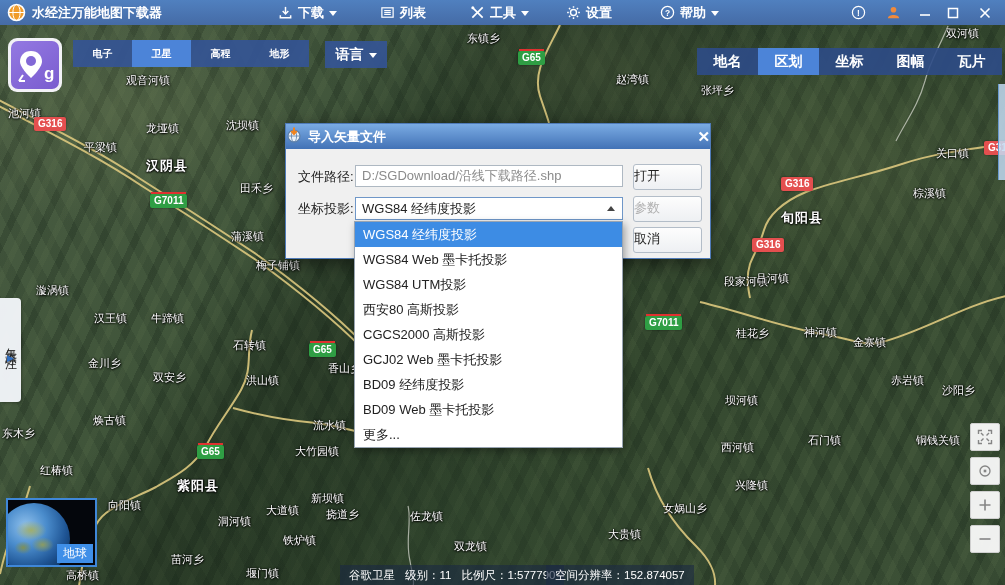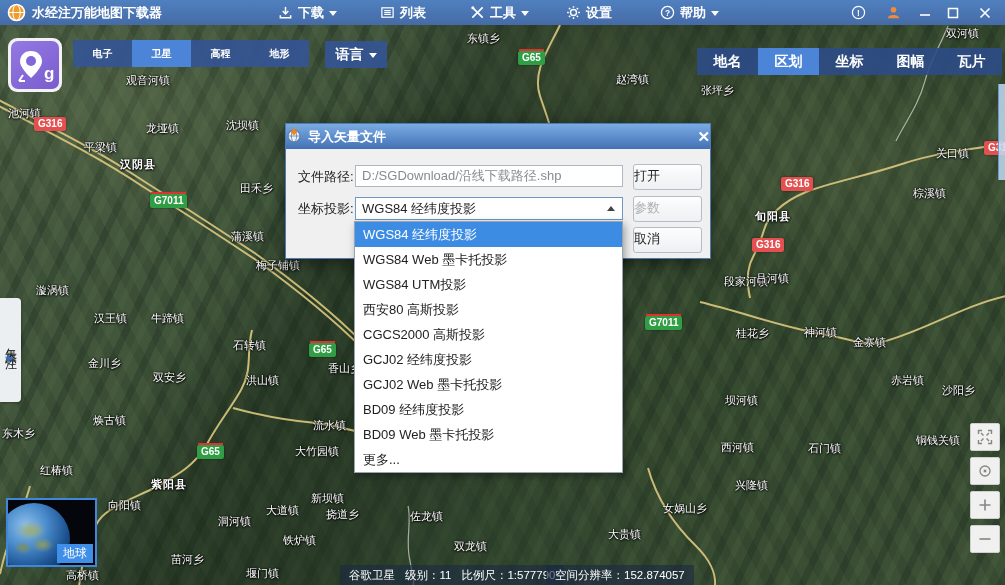--- a/index.html
+++ b/index.html
@@ -27,21 +27,21 @@
       radial-gradient(ellipse 300px 170px at 60% 8%, rgba(120,132,88,.18), transparent 60%),
       radial-gradient(ellipse 380px 230px at 45% 92%, rgba(45,66,44,.45), transparent 66%),
       linear-gradient(125deg, transparent 28%, rgba(16,28,18,.38) 37%, rgba(16,28,18,.34) 50%, transparent 60%),
       repeating-linear-gradient(115deg, rgba(22,36,24,.25) 0 7px, rgba(0,0,0,0) 7px 15px, rgba(95,115,78,.16) 15px 21px, rgba(0,0,0,0) 21px 30px),
       repeating-linear-gradient(62deg, rgba(18,32,22,.14) 0 11px, rgba(0,0,0,0) 11px 25px),
       linear-gradient(135deg,#4a5d43 0%,#3f5439 35%,#35492f 62%,#3d5137 100%);}
   .roads{position:absolute;left:0;top:-25px;width:1005px;height:585px;pointer-events:none;}
   .labels{position:absolute;left:0;top:-25px;width:1005px;height:585px;}
   .mlabel{position:absolute;font-size:11px;color:#fff;white-space:nowrap;
           text-shadow:0 1px 2px rgba(0,0,0,.95),0 0 2px rgba(0,0,0,.85),1px 0 2px rgba(0,0,0,.8);}
-  .mlabel.county{font-size:11px;font-weight:bold;letter-spacing:1px;}
+  .mlabel.county{font-size:13px;font-weight:bold;letter-spacing:1px;margin-left:26px;}
   .rbadge{position:absolute;font-size:10px;font-weight:bold;color:#fff;line-height:12px;
           padding:1px 4px;border-radius:2px;white-space:nowrap;}
   .rbadge.red{background:#e44f4f;box-shadow:0 0 2px rgba(0,0,0,.5);}
   .rbadge.green{background:#2f9e44;box-shadow:0 0 2px rgba(0,0,0,.5);}
   .rbadge.green::before{content:"";position:absolute;left:1px;right:1px;top:-2px;height:2px;background:#e03030;}
 
   
   .logo-box{position:absolute;left:8px;top:38px;width:54px;height:54px;background:#f2f2f6;
             border-radius:9px;padding:3px;box-sizing:border-box;z-index:30;}
   .logo-box .inner{width:48px;height:48px;border-radius:7px;
@@ -184,21 +184,21 @@
         <div class="mlabel" style="left: 218px; top: 514px;">洞河镇</div>
         <div class="mlabel" style="left: 283px; top: 533px;">铁炉镇</div>
         <div class="mlabel" style="left: 171px; top: 552px;">苗河乡</div>
         <div class="mlabel" style="left: 246px; top: 566px;">堰门镇</div>
         <div class="mlabel" style="left: 66px; top: 568px;">高桥镇</div>
         <div class="mlabel" style="left: 410px; top: 509px;">佐龙镇</div>
         <div class="mlabel" style="left: 454px; top: 539px;">双龙镇</div>
         <div class="mlabel" style="left: 608px; top: 527px;">大贵镇</div>
         <div class="mlabel" style="left: 663px; top: 501px;">女娲山乡</div>
         <div class="mlabel" style="left: 721px; top: 440px;">西河镇</div>
-        <div class="mlabel" style="left: 808px; top: 433px; margin-top: 8px;">石门镇</div>
+        <div class="mlabel" style="left: 808px; top: 433px;">石门镇</div>
         <div class="mlabel" style="left: 916px; top: 433px;">铜钱关镇</div>
         <div class="mlabel" style="left: 735px; top: 478px;">兴隆镇</div>
         <div class="rbadge red" style="left: 34px; top: 117px;">G316</div>
         <div class="rbadge red" style="left: 781px; top: 177px;">G316</div>
         <div class="rbadge red" style="left: 752px; top: 238px;">G316</div>
         <div class="rbadge red" style="left: 984px; top: 141px;">G316</div>
         <div class="rbadge green" style="left: 518px; top: 51px;">G65</div>
         <div class="rbadge green" style="left: 309px; top: 343px;">G65</div>
         <div class="rbadge green" style="left: 197px; top: 445px;">G65</div>
         <div class="rbadge green" style="left: 150px; top: 194px;">G7011</div>
@@ -354,21 +354,20 @@
     <div class="dlg-btn disabled" style="top:72px">参数</div>
     <div class="dlg-btn" style="top:103px">取消</div>
   </div>
 
   <div class="dropdown">
       <div class="dd-item selected">WGS84 经纬度投影</div>
       <div class="dd-item">WGS84 Web 墨卡托投影</div>
       <div class="dd-item">WGS84 UTM投影</div>
       <div class="dd-item">西安80 高斯投影</div>
       <div class="dd-item">CGCS2000 高斯投影</div>
-      <div class="dd-item">GCJ02 经纬度投影</div>
       <div class="dd-item">GCJ02 Web 墨卡托投影</div>
       <div class="dd-item">BD09 经纬度投影</div>
       <div class="dd-item">BD09 Web 墨卡托投影</div>
       <div class="dd-item">更多...</div>
     </div>
 
   <div class="globe">
     <div class="earth"></div>
     <div class="globe-label">地球</div>
   </div>

